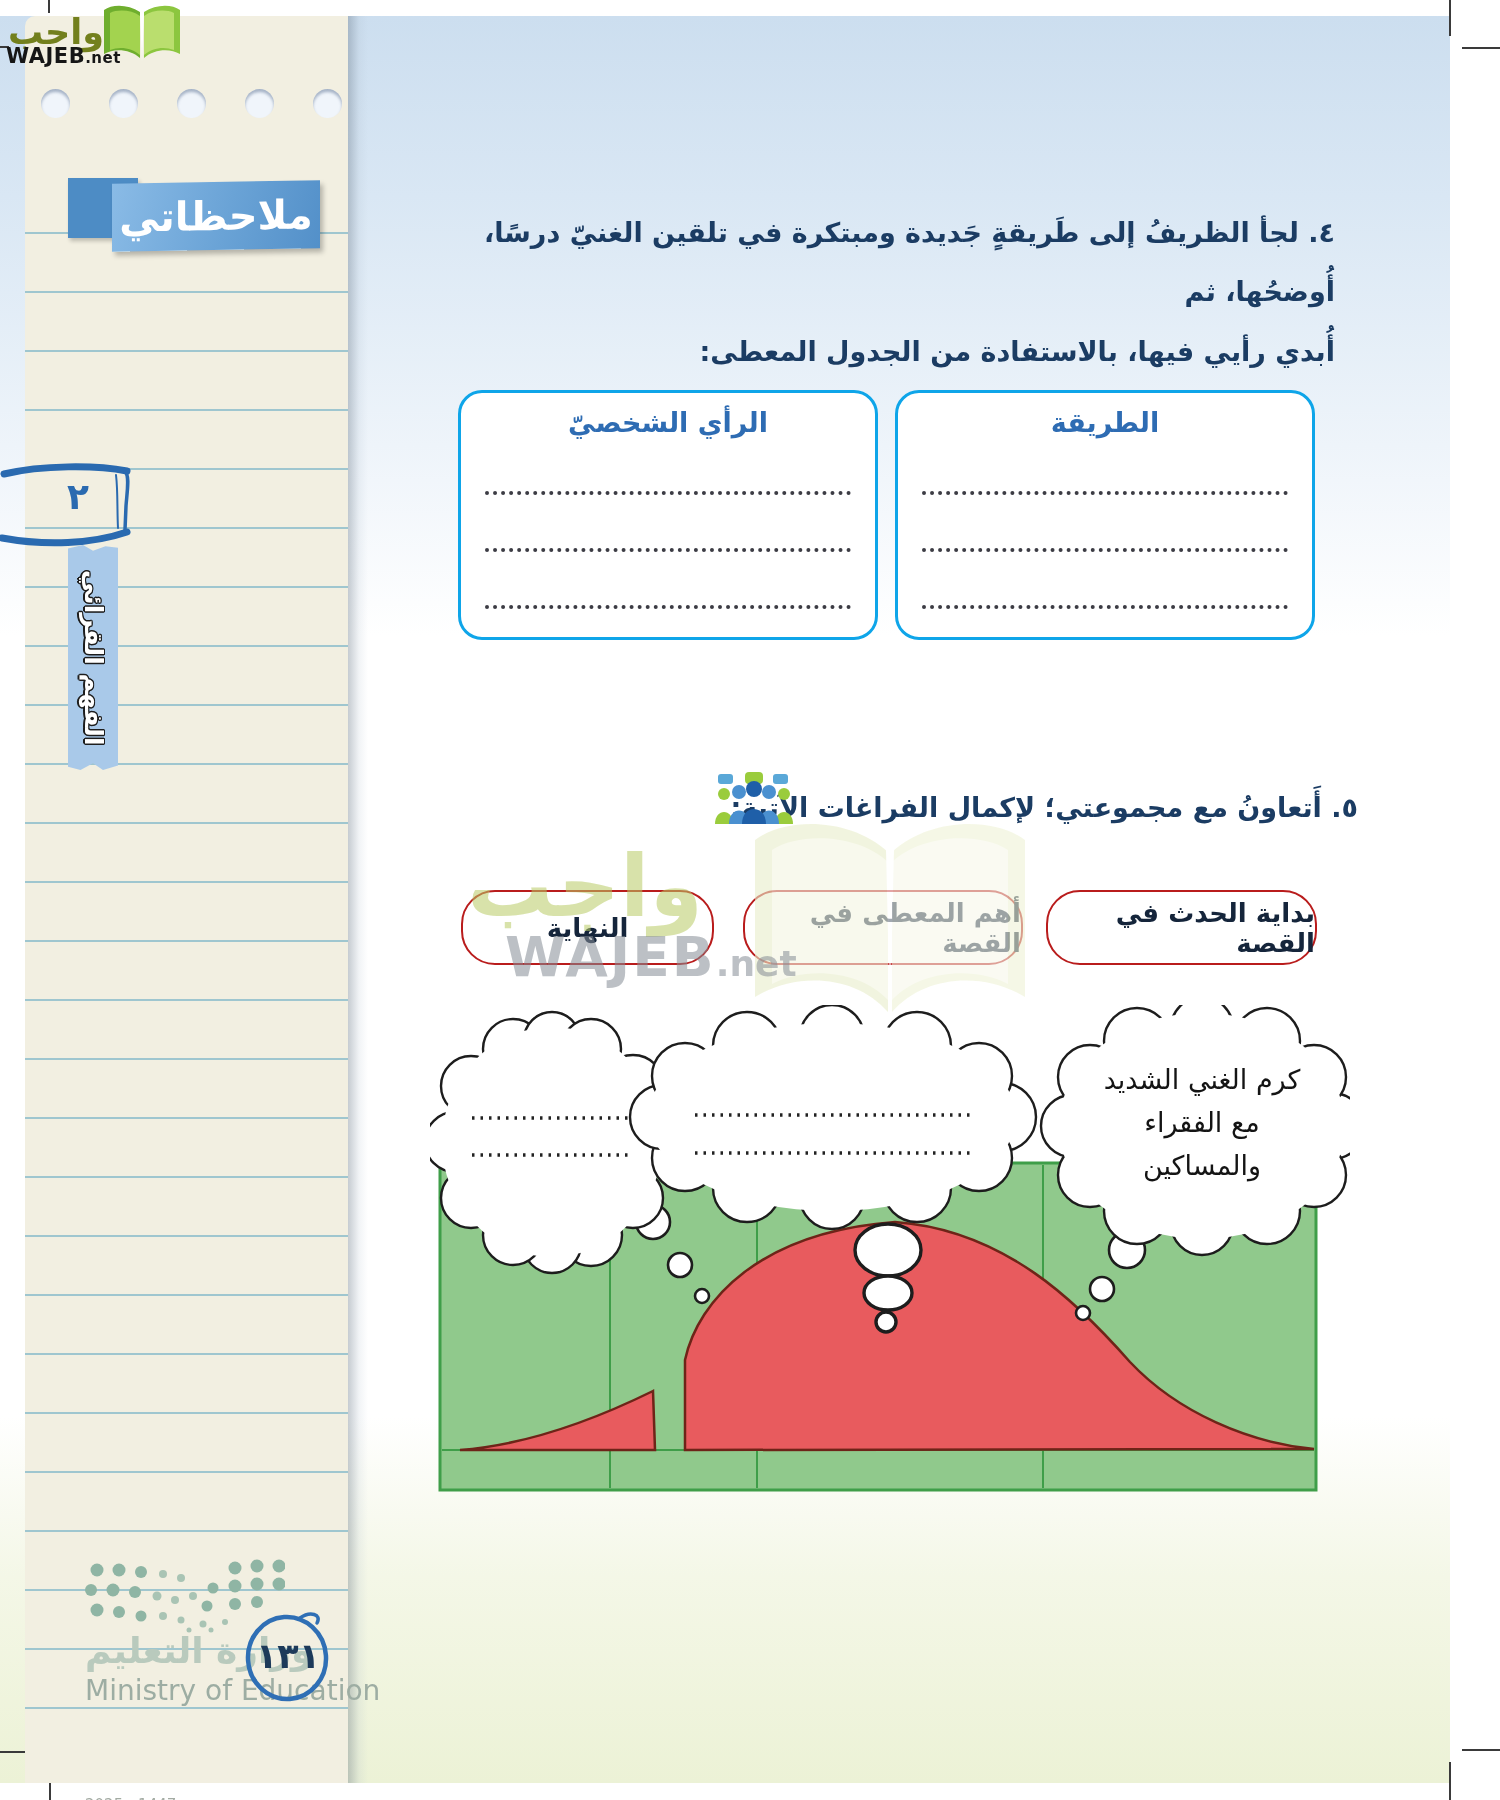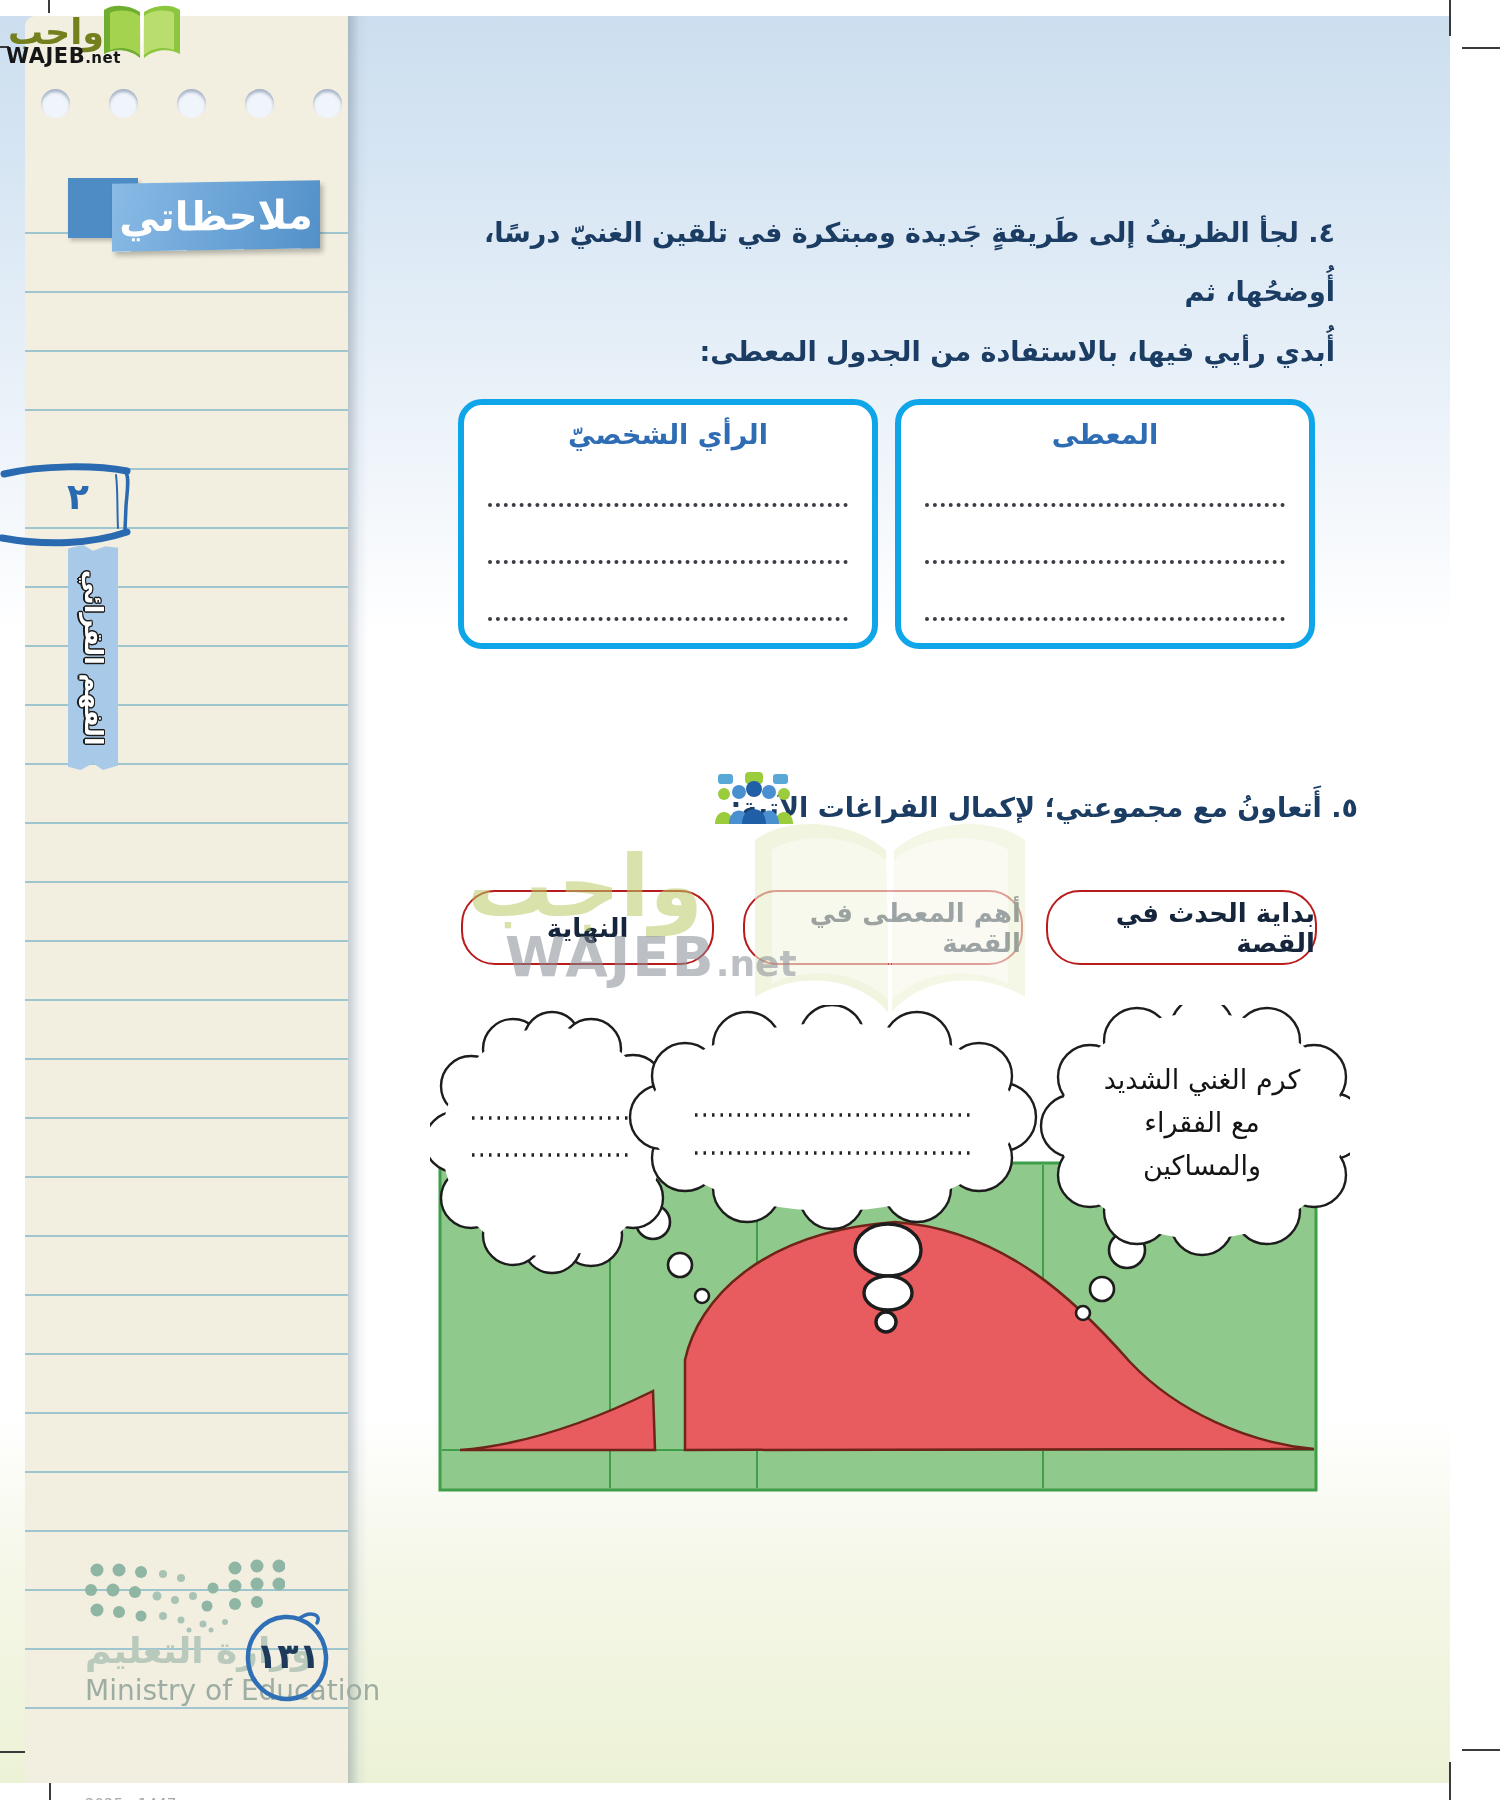--- a/index.html
+++ b/index.html
@@ -54,21 +54,21 @@
               font-size:21px; font-weight:bold; letter-spacing:.5px; }
   .wajeb-en i { font-style:normal; font-size:15px; }
 
   
   .q { direction:rtl; text-align:right; color:#1b3c63; font-weight:bold; font-size:27px; }
   .q4 { left:380px; top:203px; width:955px; line-height:2.2;text-align:right; }
   .q5 { left:700px; top:792px; width:658px; }
 
   
   .obox { top:390px; width:420px; height:250px; background:#ffffff;
-    border:6px solid #0ea5e9; border-radius:24px;margin-top:9px; }
+    border:3px solid #0ea5e9; border-radius:24px; }
   .obox .hdr { margin-top:14px; text-align:center; color:#2e6cb3; font-size:27px; font-weight:bold; }
   .dotrow { height:0; border-bottom:4px dotted #3c3c44; margin:53px 24px 0 24px; }
 
   
   .pill { top:890px; height:75px; background:rgba(255,255,255,.45); border:2px solid #b91c1c;
     border-radius:34px; display:flex; align-items:center; justify-content:center;
     color:#15253b; font-size:26px; font-weight:bold; direction:rtl; }
 
   
   .wm-book { left:740px; top:812px; opacity:.6; }
@@ -143,21 +143,21 @@
       <path d="M40,12 L42,60 L44,12 Z" fill="#ffffff"></path>
     </svg>
   </div>
 
   <div class="abs q q4">
     <div>٤. لجأ الظريفُ إلى طَريقةٍ جَديدة ومبتكرة في تلقين الغنيّ درسًا، أُوضحُها، ثم</div>
     <div>أُبدي رأيي فيها، بالاستفادة من الجدول المعطى:</div>
   </div>
 
   <div class="abs obox" style="left:895px">
-    <div class="hdr">المعطى</div>
+    <div class="hdr">الطريقة</div>
     <div class="dotrow"></div>
     <div class="dotrow"></div>
     <div class="dotrow"></div>
   </div>
   <div class="abs obox" style="left:458px">
     <div class="hdr">الرأي الشخصيّ</div>
     <div class="dotrow"></div>
     <div class="dotrow"></div>
     <div class="dotrow"></div>
   </div>

